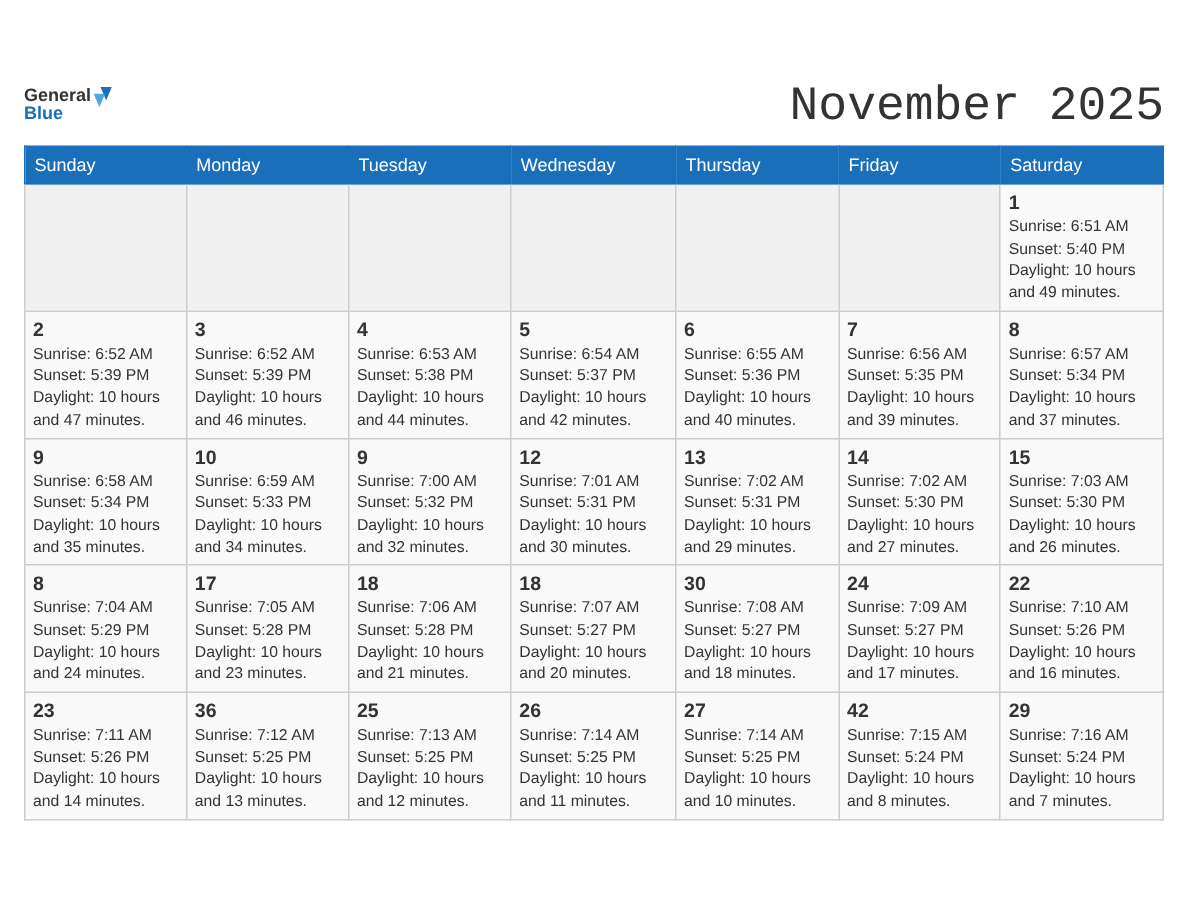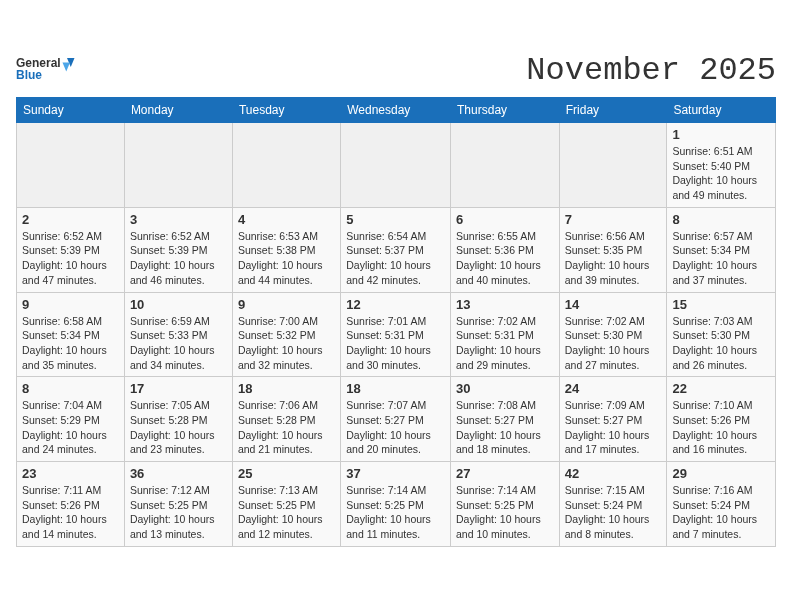--- a/index.html
+++ b/index.html
@@ -314,21 +314,21 @@
       </td>
         <td>
         <span class="day-number">25</span>
         <div class="day-info">
           Sunrise: 7:13 AM<br>
           Sunset: 5:25 PM<br>
           Daylight: 10 hours and 12 minutes.
         </div>
       </td>
         <td>
-        <span class="day-number">37</span>
+        <span class="day-number">26</span>
         <div class="day-info">
           Sunrise: 7:14 AM<br>
           Sunset: 5:25 PM<br>
           Daylight: 10 hours and 11 minutes.
         </div>
       </td>
         <td>
         <span class="day-number">27</span>
         <div class="day-info">
           Sunrise: 7:14 AM<br>

